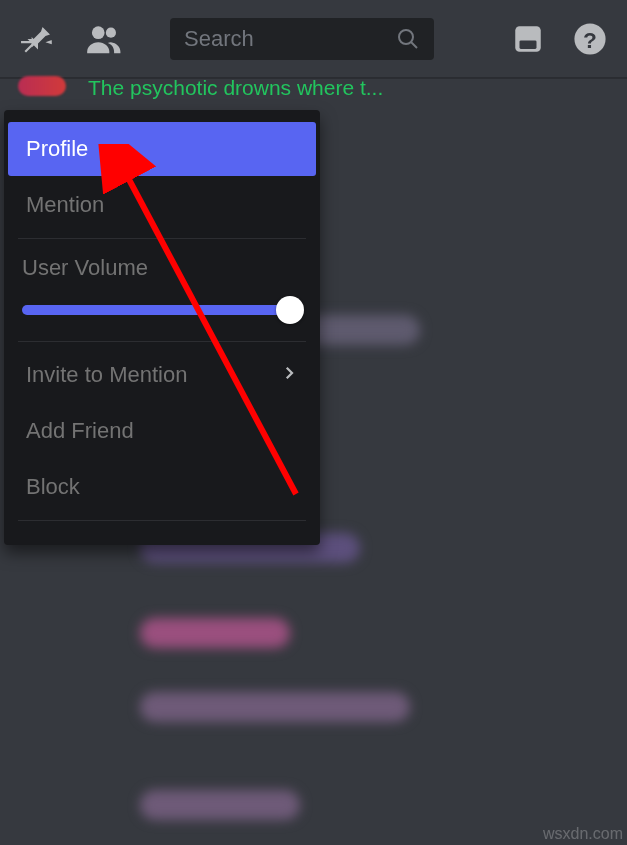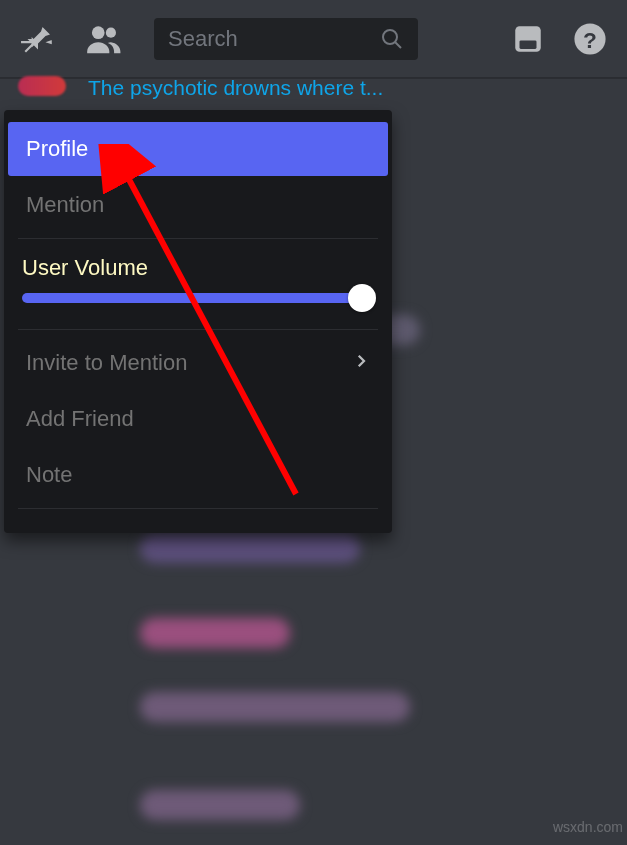--- a/index.html
+++ b/index.html
@@ -3,62 +3,62 @@
 <meta charset="utf-8">
 <style>
   * { box-sizing: border-box; margin: 0; padding: 0; font-family: -apple-system, BlinkMacSystemFont, "Segoe UI", Helvetica, Arial, sans-serif; }
   body { width: 627px; height: 845px; background: #36393f; overflow: hidden; position: relative; }
   
   
   .top-bar { height: 78px; background: #36393f; display: flex; align-items: center; padding: 0 20px; border-bottom: 1px solid #2a2c31; box-shadow: 0 1px 0 rgba(0,0,0,0.2); }
   .top-left { display: flex; align-items: center; gap: 28px; }
   .top-bar svg { display: block; }
   .pin-icon, .people-icon, .tv-icon, .help-icon { color: #b9bbbe; cursor: pointer; }
-  .search-box { flex: 0 0 auto; width: 264px; height: 42px; background: #202225; border-radius: 4px; display: flex; align-items: center; padding: 0 14px; margin-left: 32px; color: #72767d; font-size: 22px; justify-content: space-between; }
+  .search-box { flex: 0 0 auto; width: 264px; height: 42px; background: #202225; border-radius: 4px; display: flex; align-items: center; padding: 0 14px; margin-left: 48px; color: #72767d; font-size: 22px; justify-content: space-between; }
   .search-box input { border: none; background: transparent; color: #dcddde; font-size: 22px; outline: none; width: 180px; }
   .search-box input::placeholder { color: #72767d; }
   .top-right { display: flex; align-items: center; gap: 28px; margin-left: auto; }
   
   
   .content-behind { position: absolute; left: 0; top: 78px; right: 0; bottom: 0; padding-left: 200px; color: #dcddde; }
   .tiny-blob { position:absolute; top:-2px; left:18px; width:48px; height:20px; background: linear-gradient(90deg,#b92d53,#d13a3a); border-radius: 12px; filter: blur(1px); }
-  .msg-top { position:absolute; top:-2px; left:88px; color:#0ea5e9; font-size:21px; white-space:nowrap; }
+  .msg-top { position:absolute; top:-2px; left:88px; color:#22c55e; font-size:21px; white-space:nowrap; }
   .user-title { position:absolute; top:50px; left:150px; color:#b04d8c; font-size:26px; font-weight:500; filter: blur(1px); }
   .listening { position:absolute; top:80px; left:130px; color:#b9bbbe; font-size:20px; display:flex; align-items:center; gap:8px; }
   .listening b { color:#d7d8da; font-weight:600; }
   .doc-icon { width:18px; height:18px; background:#b9bbbe; border-radius:2px; display:inline-block; position:relative; }
   .doc-icon::before { content:""; position:absolute; left:3px; top:3px; right:3px; height:2px; background:#36393f; box-shadow: 0 4px 0 #36393f, 0 8px 0 #36393f; }
   .tiny-blob2 { position:absolute; top:155px; left:116px; width:22px; height:18px; background:#9d8a3a; border-radius:4px; filter: blur(1.5px); }
   
   .blur-row { position:absolute; left:140px; height:30px; border-radius:15px; filter: blur(6px); }
   .br1 { top:237px; width:280px; background:#5e5a6e; }
   .dots-row { position:absolute; top:302px; left:148px; display:flex; gap:6px; }
   .dots-row span { width:12px; height:12px; background:#a64fbd; display:block; filter: blur(1px); }
   .han-text { position:absolute; top:370px; left:148px; color:#a64fbd; font-size:28px; filter: blur(0.5px); }
   .br2 { top:455px; width:220px; background:#5c4f7c; }
   .br3 { top:540px; width:150px; background:#9a4f7e; }
   .br4 { top:614px; width:270px; background:#6e5a78; }
   .br5 { top:712px; width:160px; background:#6e5a78; }
   
   
-  .context-menu { position: absolute; top: 110px; left: 4px; width: 388px; background: #18191c; border-radius: 4px; box-shadow: 0 8px 16px rgba(0,0,0,0.5); padding: 10px 0 18px 0; z-index: 10; }
+  .context-menu { position: absolute; top: 110px; left: 4px; width: 316px; background: #18191c; border-radius: 4px; box-shadow: 0 8px 16px rgba(0,0,0,0.5); padding: 10px 0 18px 0; z-index: 10; }
   .menu-item { padding: 14px 18px; font-size: 22px; color: #737373; display: flex; align-items: center; justify-content: space-between; cursor: pointer; margin: 2px 4px; border-radius: 3px; }
   .menu-item.highlight { background: #5865f2; color: #fff; margin: 2px 4px; }
   .menu-divider { height: 1px; background: #2c2d31; margin: 6px 14px; }
   .vol-section { padding: 10px 18px 6px 18px; }
-  .vol-label { font-size: 22px; color: #fef9c3; margin-bottom: 12px; }
+  .vol-label { font-size: 22px; color: #737373; margin-bottom: 24px; }
   .vol-slider { position: relative; height: 10px; background: #5865f2; border-radius: 5px; margin-bottom: 14px; }
   .vol-handle { position: absolute; right: -2px; top: -9px; width: 28px; height: 28px; background: #fff; border-radius: 50%; box-shadow: 0 1px 3px rgba(0,0,0,0.4); }
   .checkbox-empty { width: 26px; height: 26px; border: 2px solid #72767d; border-radius: 4px; }
   .chevron { color: #b9bbbe; }
   
   
   .arrow-annot { position:absolute; z-index: 30; left: 96px; top: 144px; pointer-events:none; }
   
-  .watermark { position:absolute; bottom:10px; right:4px; font-size:14px; color:rgba(255,255,255,0.25); z-index:50; }
+  .watermark { position:absolute; bottom:2px; right:4px; font-size:16px; color:rgba(255,255,255,0.25); z-index:50; }
 </style>
 </head>
 <body>
 
 <div class="top-bar">
   <div class="top-left">
     <span class="pin-icon">
       <svg width="36" height="36" viewBox="0 0 24 24" fill="currentColor">
           <path d="M16 3l5 5-4 2-4 4v5l-2-2-5 5-1-1 5-5-2-2h5l4-4 2-4-3-3z" transform="rotate(45 12 12)"></path>
           <path d="M14 3l6 6-3 1-5 5v4l-3-3-5 5-1-1 5-5-3-3h4l5-5 1-3-1-1z"></path>
@@ -135,21 +135,21 @@
   <div class="menu-divider"></div>
   <div class="menu-item">
     <span>Invite to Mention</span>
     <span class="chevron">
       <svg width="18" height="18" viewBox="0 0 24 24" fill="none" stroke="currentColor" stroke-width="3">
           <polyline points="9 5 16 12 9 19"></polyline>
         </svg>
     </span>
   </div>
   <div class="menu-item">Add Friend</div>
-  <div class="menu-item">Note</div>
+  <div class="menu-item">Block</div>
   <div class="menu-divider"></div>
 </div>
 
 <svg class="arrow-annot" width="240" height="400">
   <defs>
     <marker id="ah" markerWidth="12" markerHeight="12" refX="2" refY="5" orient="auto">
       <path d="M0,0 L0,10 L12,5 z" fill="#ff0000"></path>
     </marker>
   </defs>
   <line x1="200" y1="350" x2="28" y2="26" stroke="#ff0000" stroke-width="6" marker-end="url(#ah)"></line>

